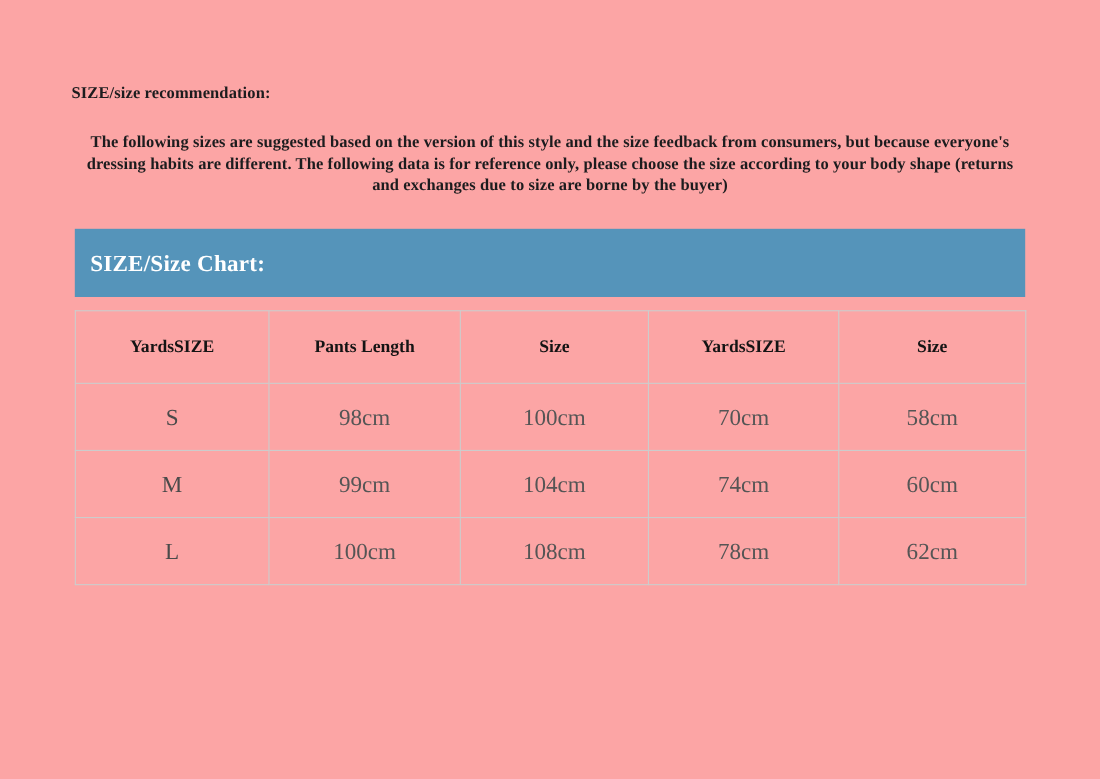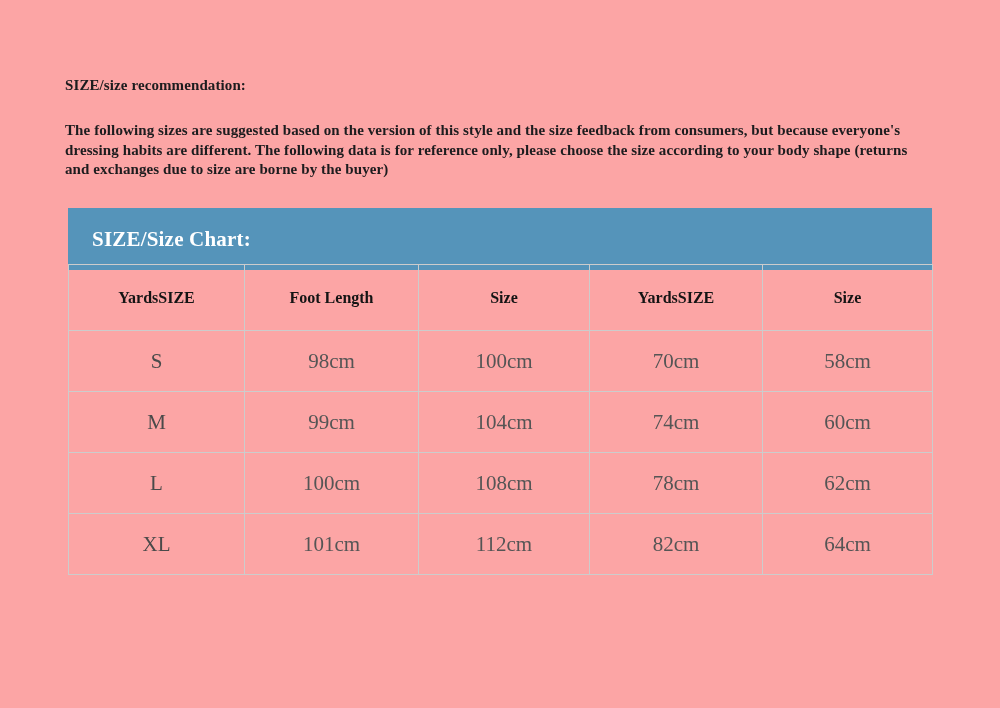--- a/index.html
+++ b/index.html
@@ -28,43 +28,44 @@
   .desc {
     position: absolute;
     left: 65px;
     top: 121px;
     width: 870px;
     font-size: 15px;
     font-weight: bold;
     line-height: 19.5px;
     color: #1c1c1e;
     letter-spacing: 0.1px;
+    text-align: center;
   }
   .chart-banner {
     position: absolute;
     left: 68px;
     top: 208px;
     width: 864px;
     height: 62px;
     background: #5594ba;
     box-sizing: border-box;
     display: flex;
     align-items: center;
-    padding-left: 24px;
+    padding-left: 14px;
   }
   .chart-banner .banner-text {
     color: #ffffff;
     font-size: 21px;
     font-weight: bold;
     letter-spacing: 0.2px;
   }
   table.size-table {
     position: absolute;
     left: 68px;
-    top: 264px;
+    top: 282px;
     width: 864px;
     border-collapse: collapse;
     table-layout: fixed;
   }
   table.size-table th,
   table.size-table td {
     border: 1px solid #cccccc;
     text-align: center;
     vertical-align: middle;
     padding: 0;
@@ -102,21 +103,21 @@
     <colgroup>
       <col style="width:176px">
       <col style="width:174px">
       <col style="width:171px">
       <col style="width:173px">
       <col style="width:170px">
     </colgroup>
     <thead>
       <tr>
         <th>YardsSIZE</th>
-        <th>Foot Length</th>
+        <th>Pants Length</th>
         <th>Size</th>
         <th>YardsSIZE</th>
         <th>Size</th>
       </tr>
     </thead>
     <tbody>
       <tr>
         <td class="size-col">S</td>
         <td>98cm</td>
         <td>100cm</td>
@@ -130,23 +131,16 @@
         <td>74cm</td>
         <td>60cm</td>
       </tr>
       <tr>
         <td class="size-col">L</td>
         <td>100cm</td>
         <td>108cm</td>
         <td>78cm</td>
         <td>62cm</td>
       </tr>
-      <tr>
-        <td class="size-col">XL</td>
-        <td>101cm</td>
-        <td>112cm</td>
-        <td>82cm</td>
-        <td>64cm</td>
-      </tr>
     </tbody>
   </table>
 
 </div>
 
 </body></html>

